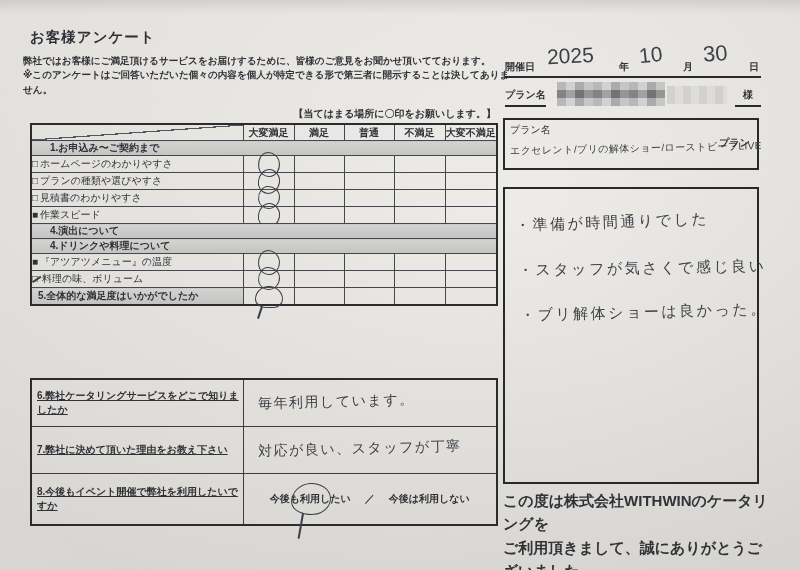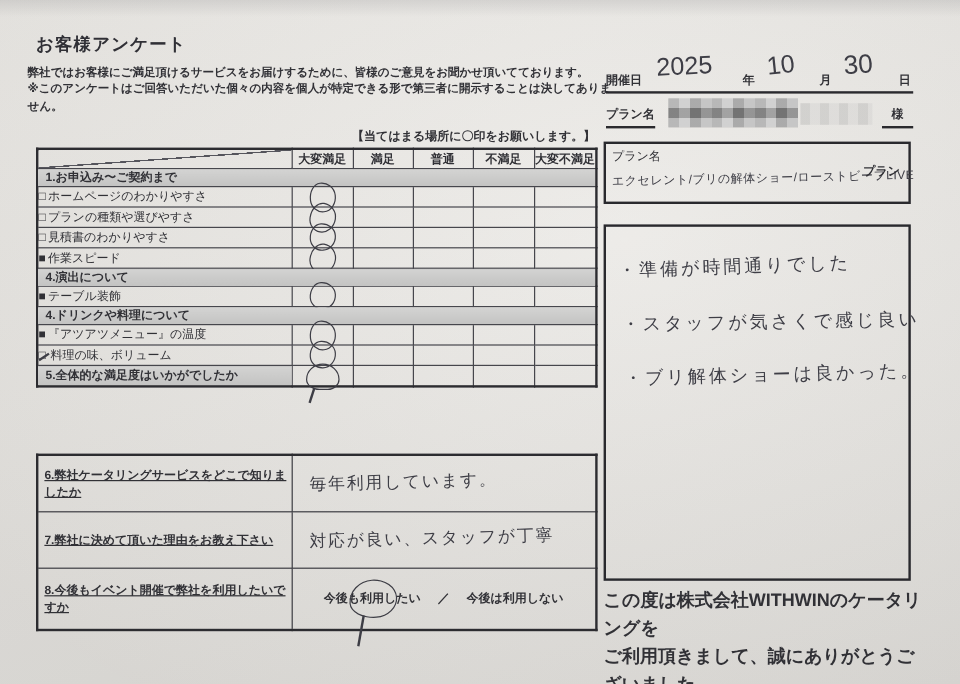--- a/index.html
+++ b/index.html
@@ -47,21 +47,21 @@
   .cline3{left:15px;top:114px;transform:rotate(-1.5deg);}
 
   .closing{left:503px;top:489px;width:268px;font-size:15px;font-weight:bold;line-height:1.55;}
 
   
   table.rt{position:absolute;left:30px;top:123px;width:466px;border-collapse:collapse;table-layout:fixed;
            border:2px solid #2c2c30;font-size:10px;}
   table.rt td{border:1px solid #46464c;padding:0;position:relative;overflow:visible;height:16px;vertical-align:middle;}
   table.rt tr.hdr td{height:15px;text-align:center;font-weight:bold;}
   td.corner{background-image:linear-gradient(to bottom right,transparent 48%,#55555c 48%,#55555c 52%,transparent 52%);}
-  tr.sec td{height:12px;background:linear-gradient(#d3d3d2,#c3c3c2);font-weight:bold;padding-left:6px;}
+  tr.sec td{height:12px;background:linear-gradient(#d3d3d2,#c3c3c2);font-weight:bold;padding-left:18px;}
   td.lbl{padding-left:50px;}
   td.lbl .pfx{margin-right:2px;}
   tr.overall td.lbl2{background:linear-gradient(#d3d3d2,#c3c3c2);font-weight:bold;padding-left:6px;}
   .pfx-wrap{position:relative;display:inline-block;margin-right:2px;}
   .pfx-check{position:absolute;left:-2px;top:0px;width:10px;height:6px;border-bottom:2px solid #3f3f47;transform:rotate(-34deg);}
 
   
   .mk-circle{position:absolute;left:50%;top:50%;width:20px;height:23px;margin:-12px 0 0 -11px;
              border:1.7px solid #3d3d45;border-radius:46% 54% 52% 48% / 55% 48% 52% 45%;}
   .r1{transform:rotate(-7deg);} .r2{transform:rotate(9deg);} .r3{transform:rotate(-3deg);height:21px;}
@@ -186,30 +186,20 @@
             <span class="mk-circle r2"></span>
           </td>
           <td></td>
           <td></td>
           <td></td>
           <td></td>
     </tr>
     <tr class="sec">
           <td colspan="6">4.演出について</td>
         </tr>
-    <tr>
-      <td class="lbl"><span class="pfx">■</span><span>テーブル装飾</span></td>
-      <td>
-            <span class="mk-circle r3"></span>
-          </td>
-          <td></td>
-          <td></td>
-          <td></td>
-          <td></td>
-    </tr>
     <tr class="sec">
           <td colspan="6">4.ドリンクや料理について</td>
         </tr>
     <tr>
       <td class="lbl"><span class="pfx">■</span><span>『アツアツメニュー』の温度</span></td>
       <td>
             <span class="mk-circle r1"></span>
           </td>
           <td></td>
           <td></td>

